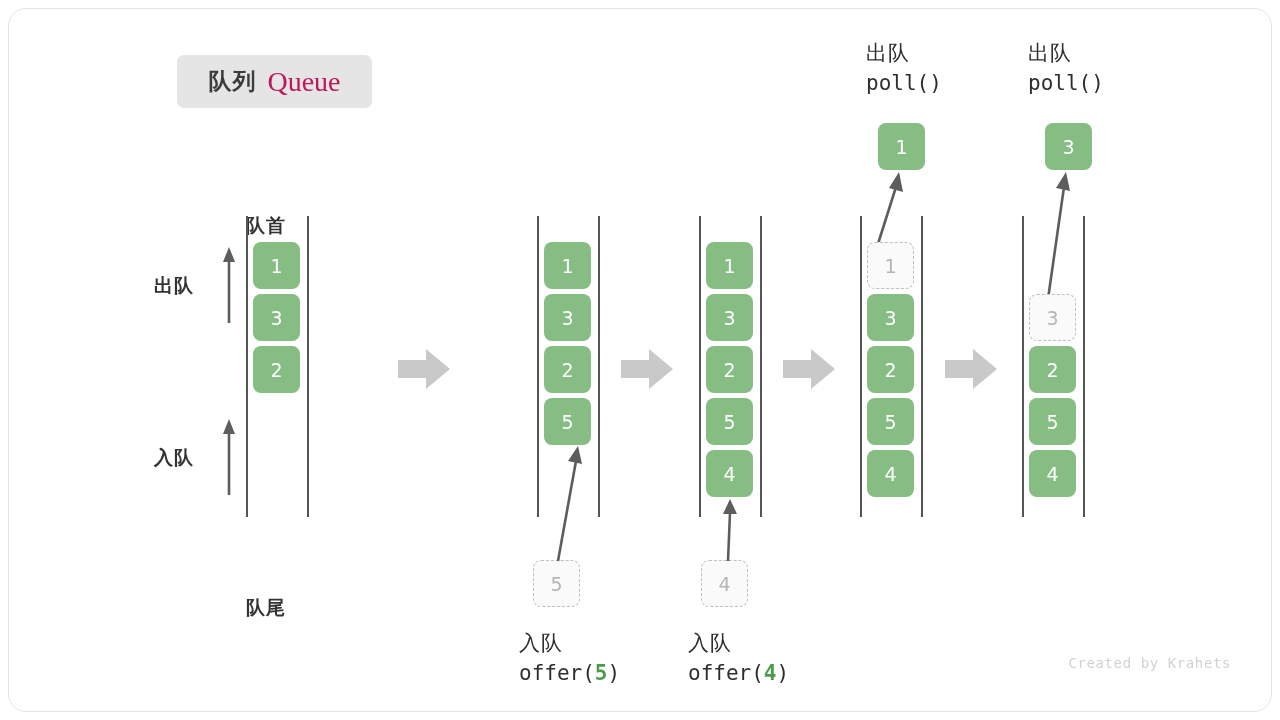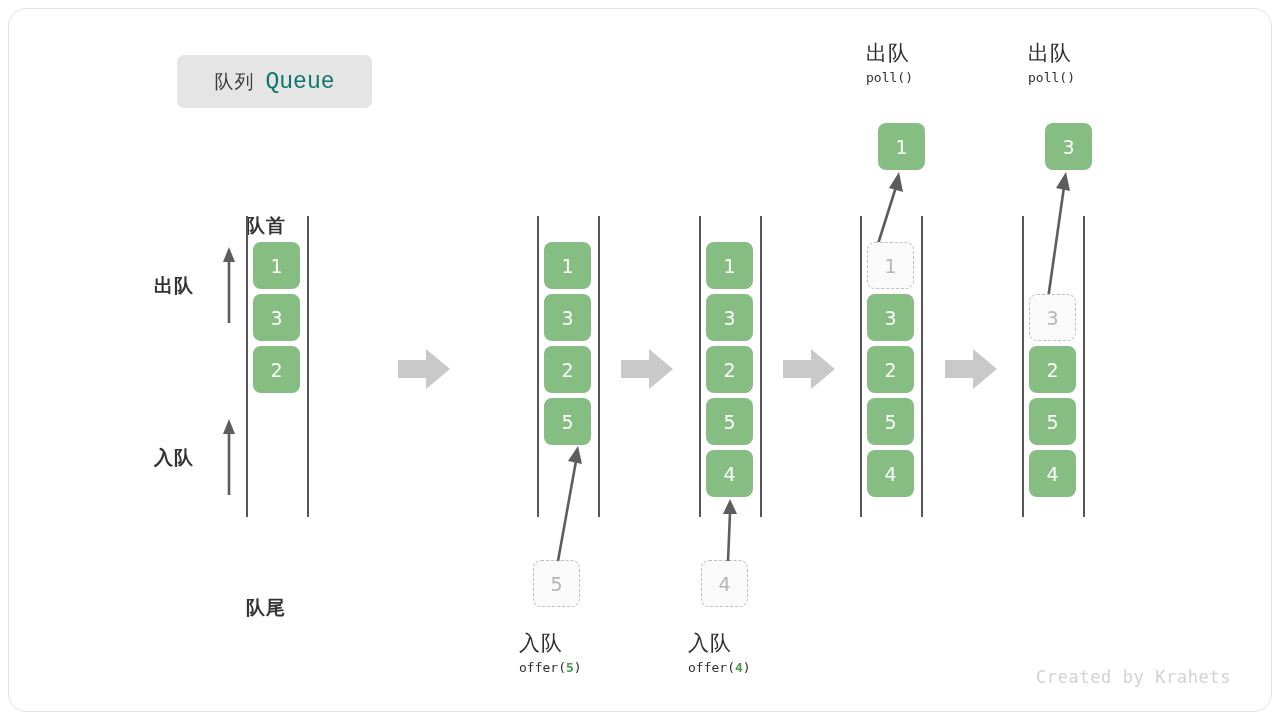--- a/index.html
+++ b/index.html
@@ -36,29 +36,29 @@
     height: 53px;
     background: #e5e5e5;
     border-radius: 7px;
     display: flex;
     align-items: center;
     justify-content: center;
     gap: 11px;
   }
   .title-cn {
     font-family: "DejaVu Sans", sans-serif;
-    font-size: 19px;
-    font-weight: normal;
+    font-size: 23px;
+    font-weight: bold;
     color: #3c3c3c;
     letter-spacing: 1px;
   }
   .title-en {
-    font-family: Liberation Mono, monospace;
-    font-size: 23px;
-    color: #0f766e;
+    font-family: Liberation Serif, serif;
+    font-size: 28px;
+    color: #be185d;
   }
 
   
   .head-label, .tail-label {
     position: absolute;
     font-size: 19px;
     font-weight: bold;
     color: #333333;
     letter-spacing: 1px;
     white-space: nowrap;
@@ -126,32 +126,32 @@
     line-height: 1.42;
   }
   .op-caption .cn {
     font-family: "DejaVu Sans", sans-serif;
     font-size: 21px;
     color: #2e2e2e;
     letter-spacing: 1px;
   }
   .op-caption .code {
     font-family: "DejaVu Sans Mono", monospace;
-    font-size: 13px;
+    font-size: 21px;
     color: #2e2e2e;
   }
   .op-caption .code .num { color: #4c9a4c; font-weight: bold; }
 
   
   .watermark {
     position: absolute;
     right: 40px;
-    bottom: 24px;
+    bottom: 40px;
     font-family: "DejaVu Sans Mono", monospace;
-    font-size: 17px;
+    font-size: 14px;
     color: #d2d2d2;
     letter-spacing: 0.6px;
   }
 </style>
 </head>
 <body>
 
 <div id="page">
   <div class="card">
 

